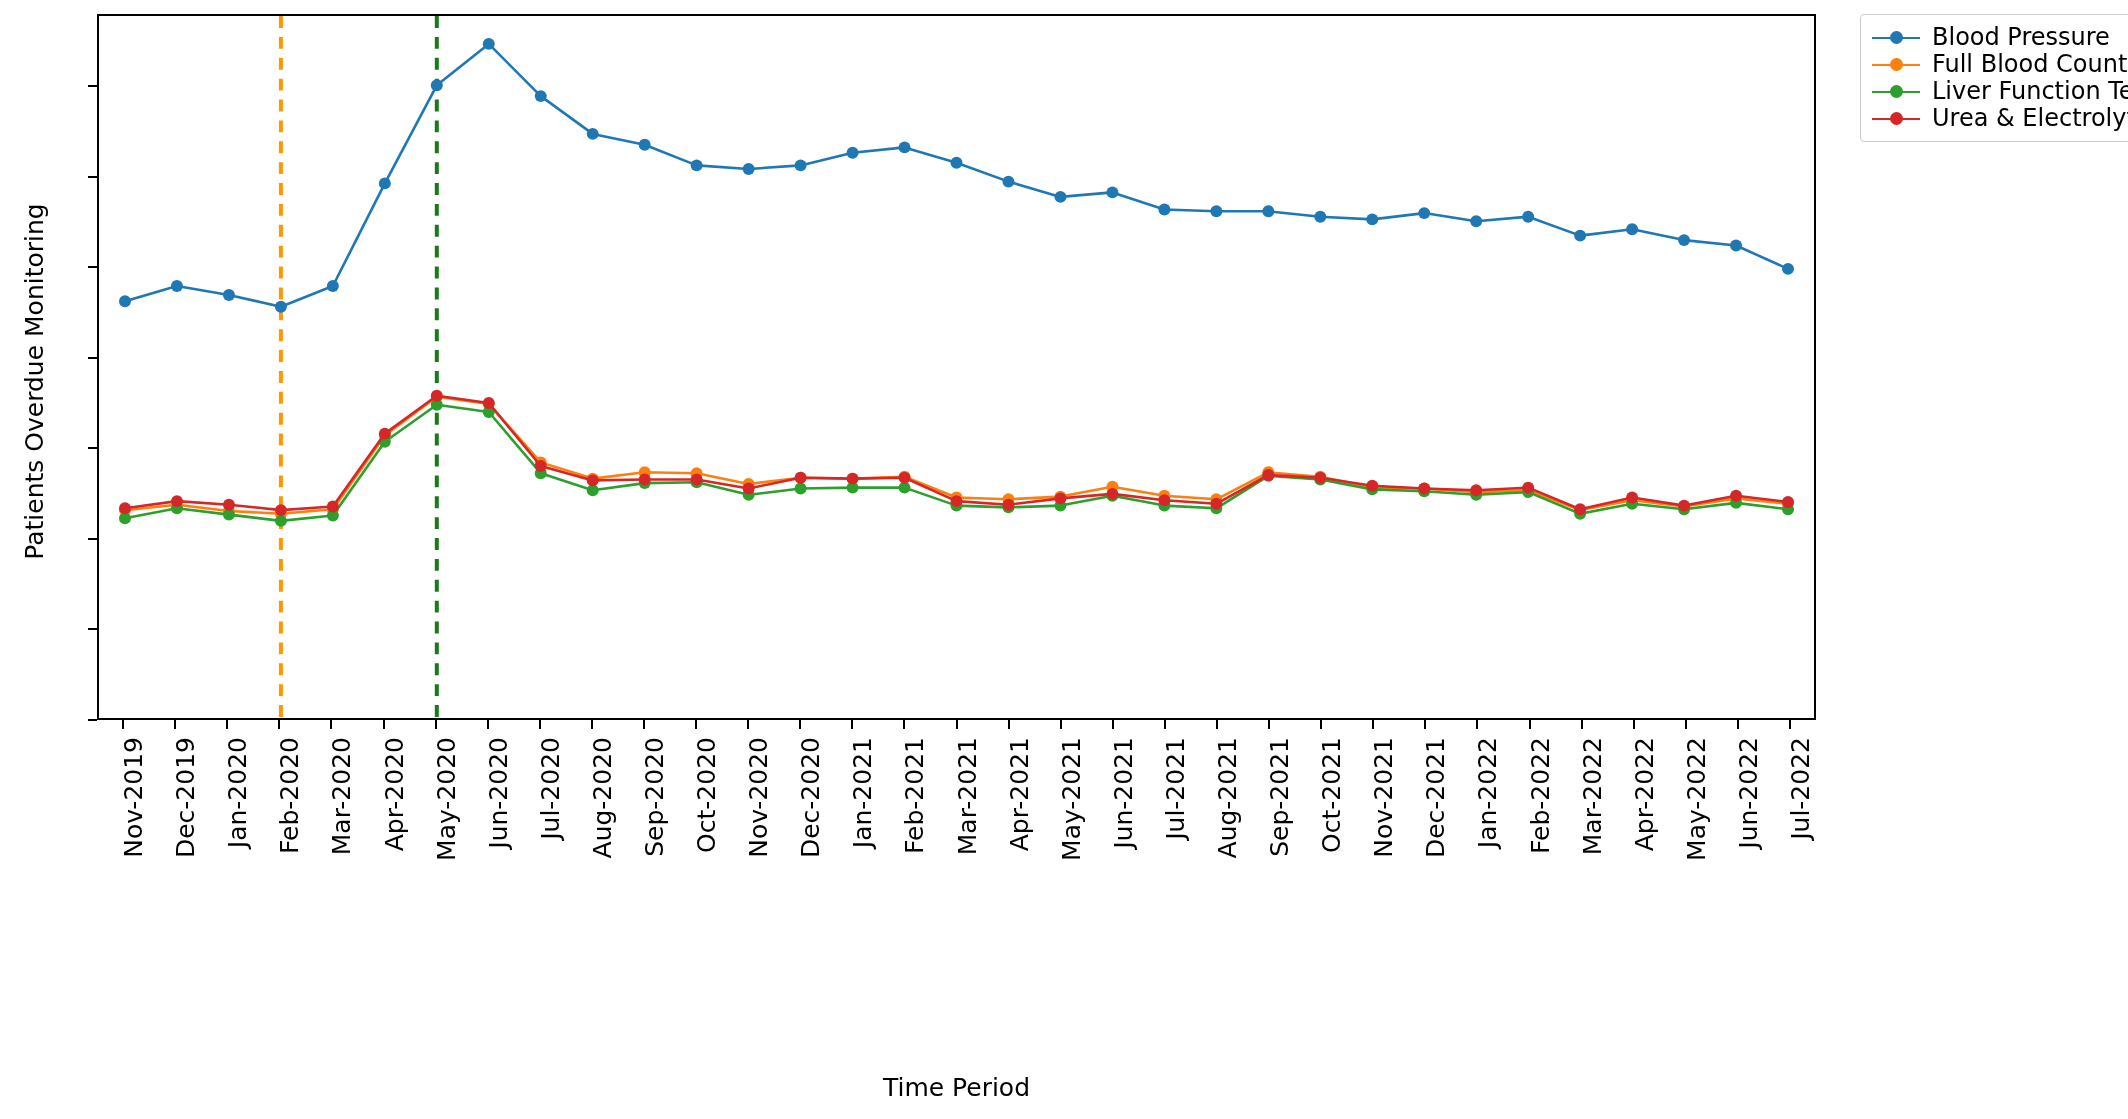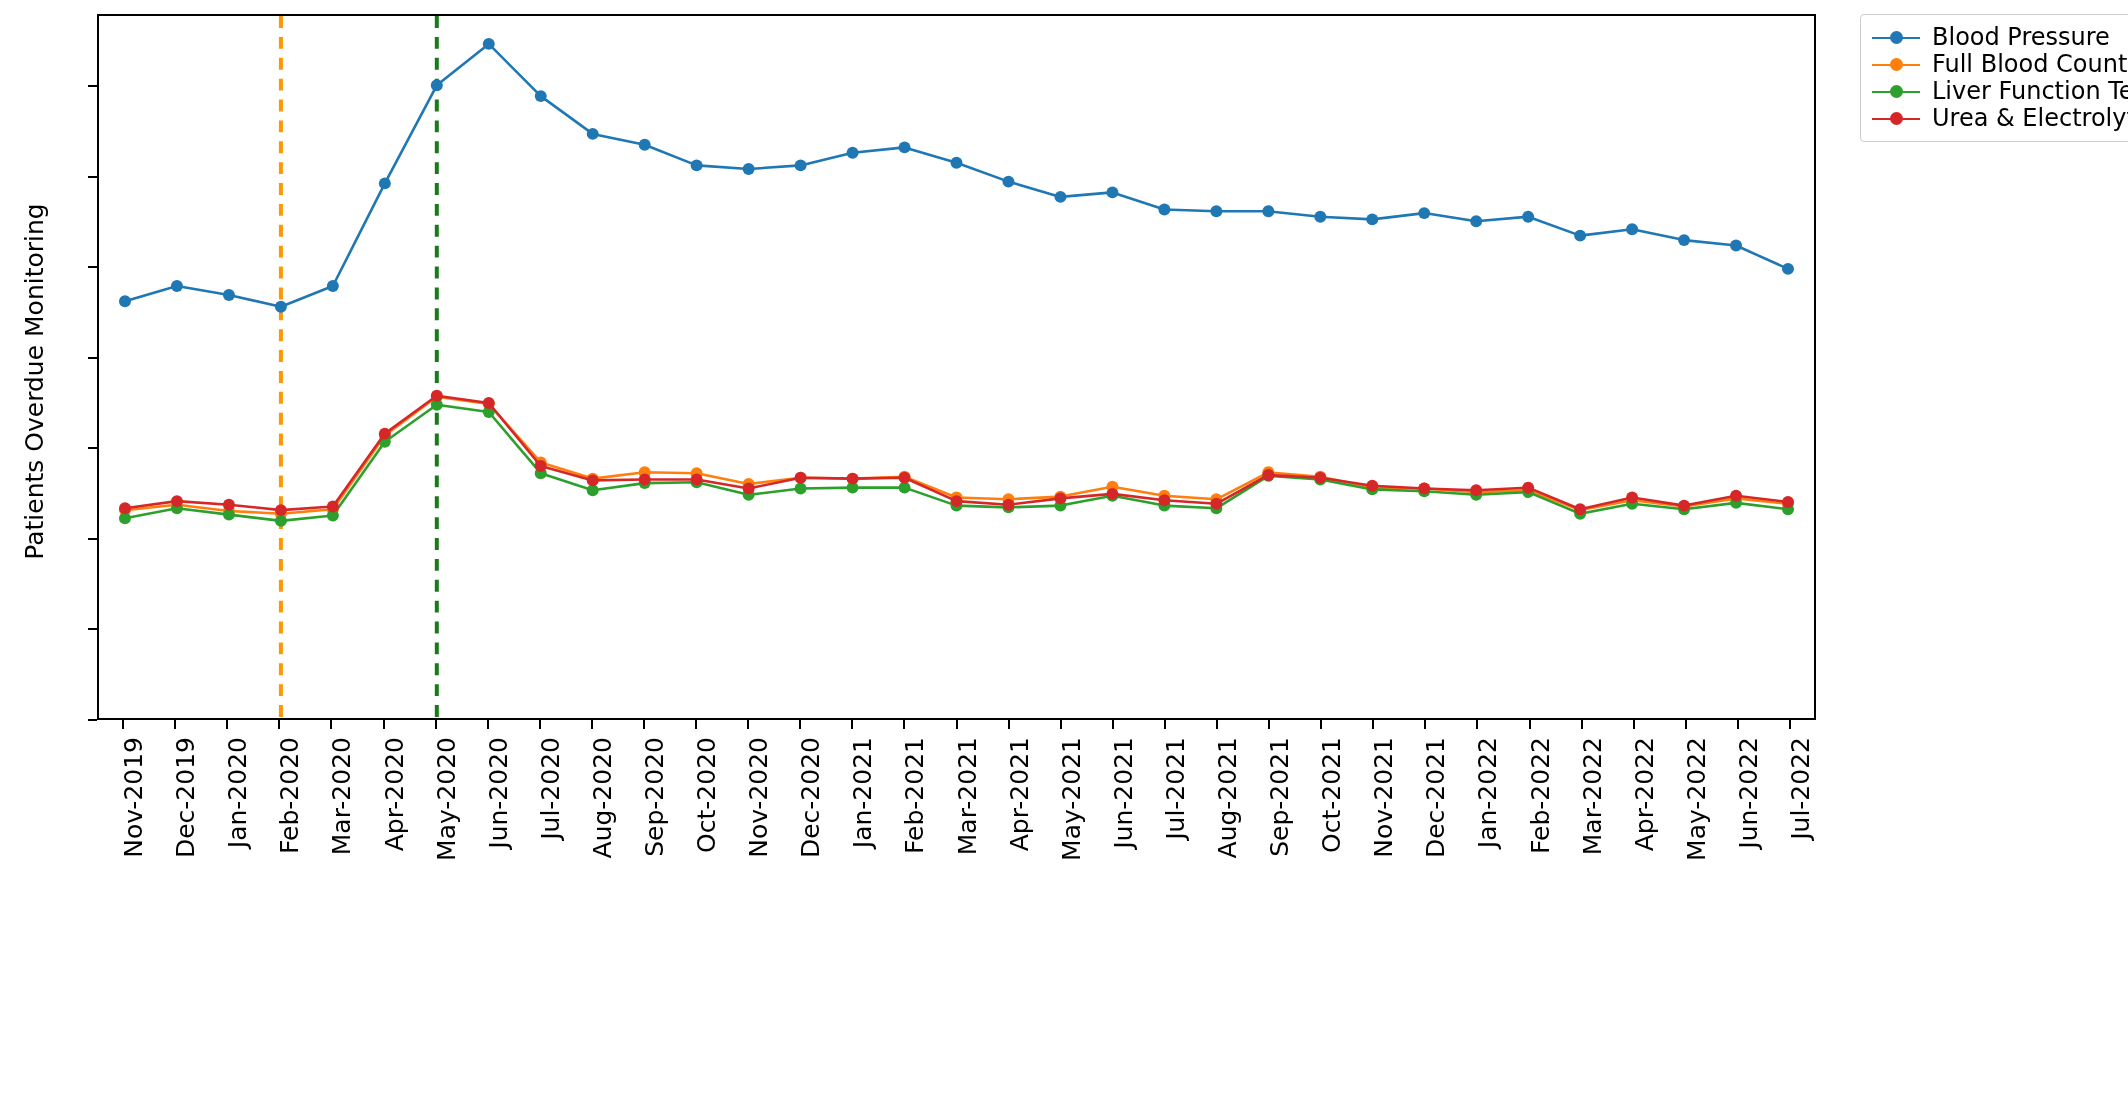--- a/index.html
+++ b/index.html
@@ -353,20 +353,21 @@
       <div class="xtick-label" style="left: 1568.59px;">Mar-2022</div>
       <div class="xtick-mark" style="left: 1633.68px;"></div>
       <div class="xtick-label" style="left: 1620.68px;">Apr-2022</div>
       <div class="xtick-mark" style="left: 1685.77px;"></div>
       <div class="xtick-label" style="left: 1672.77px;">May-2022</div>
       <div class="xtick-mark" style="left: 1737.86px;"></div>
       <div class="xtick-label" style="left: 1724.86px;">Jun-2022</div>
       <div class="xtick-mark" style="left: 1789.95px;"></div>
       <div class="xtick-label" style="left: 1776.95px;">Jul-2022</div>
     </div>
+  <div id="xlabel">Time Period</div>
 
   <div id="legend">
       <div class="legend-row">
         <span class="legend-swatch">
           <span class="lgline" style="background: rgb(31, 119, 180);"></span>
           <span class="lgdot" style="background: rgb(31, 119, 180);"></span>
         </span>
         <span class="legend-text">Blood Pressure</span>
       </div>
       <div class="legend-row">

